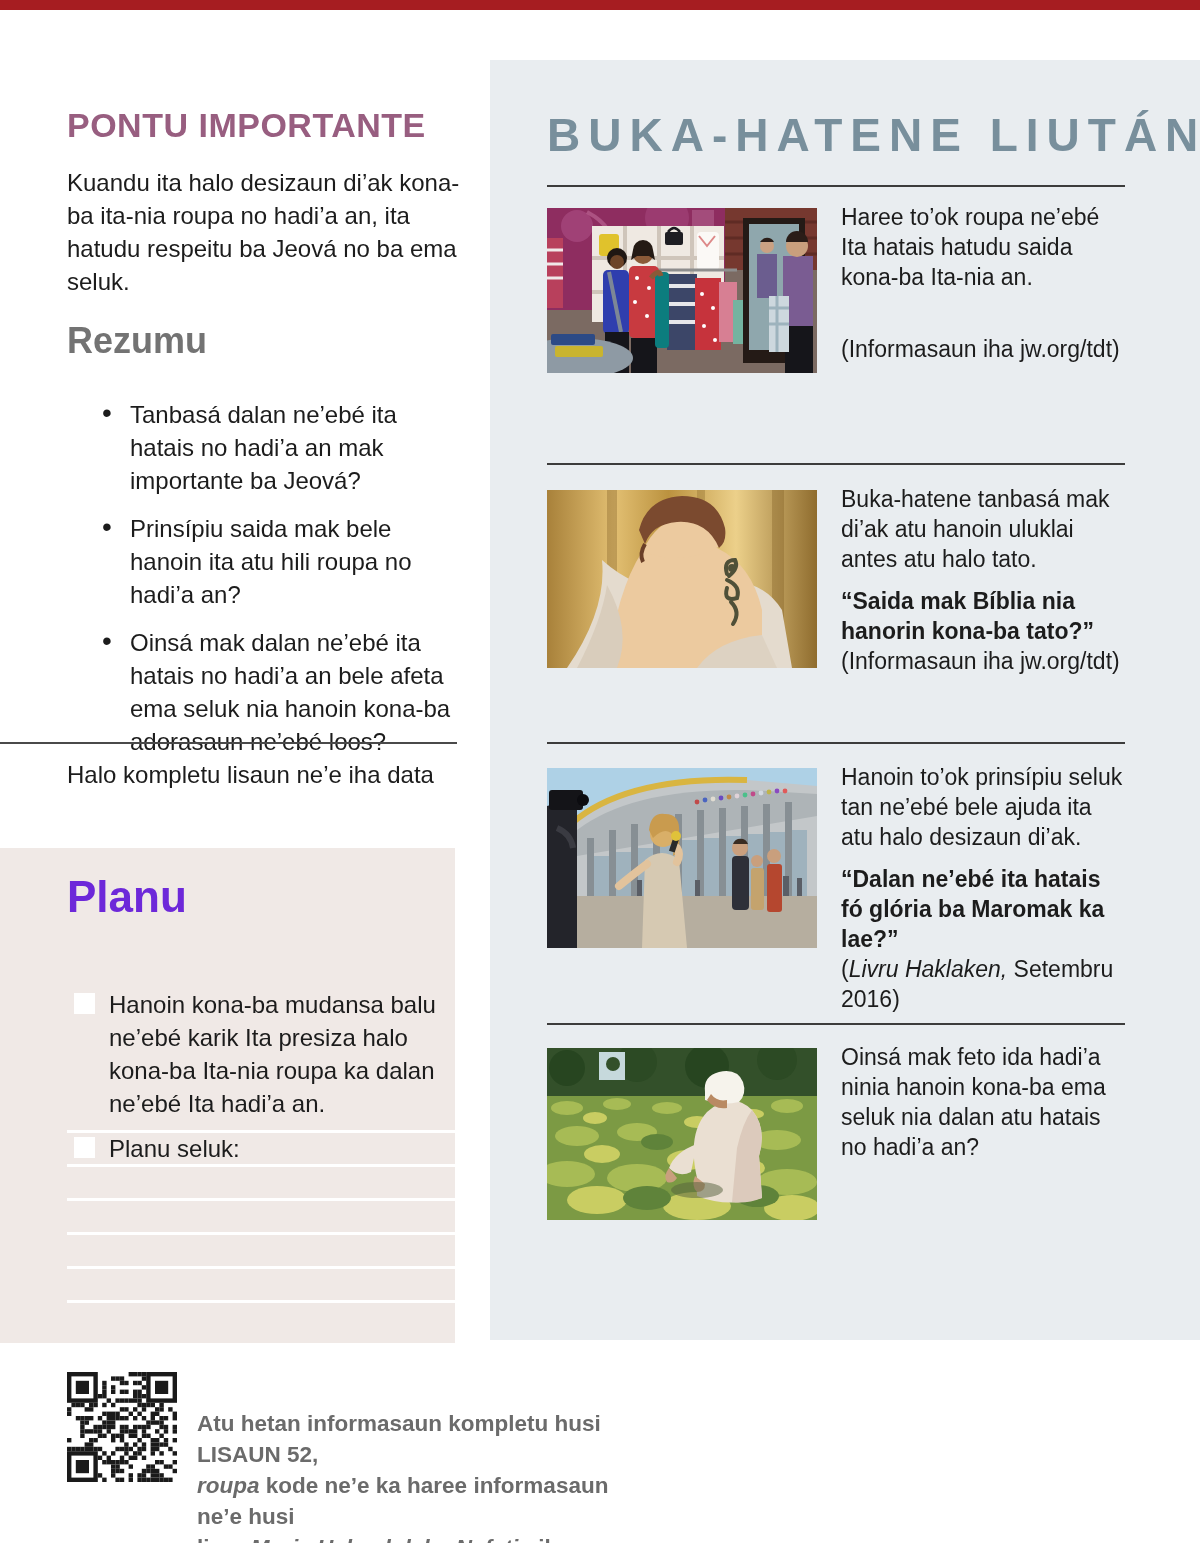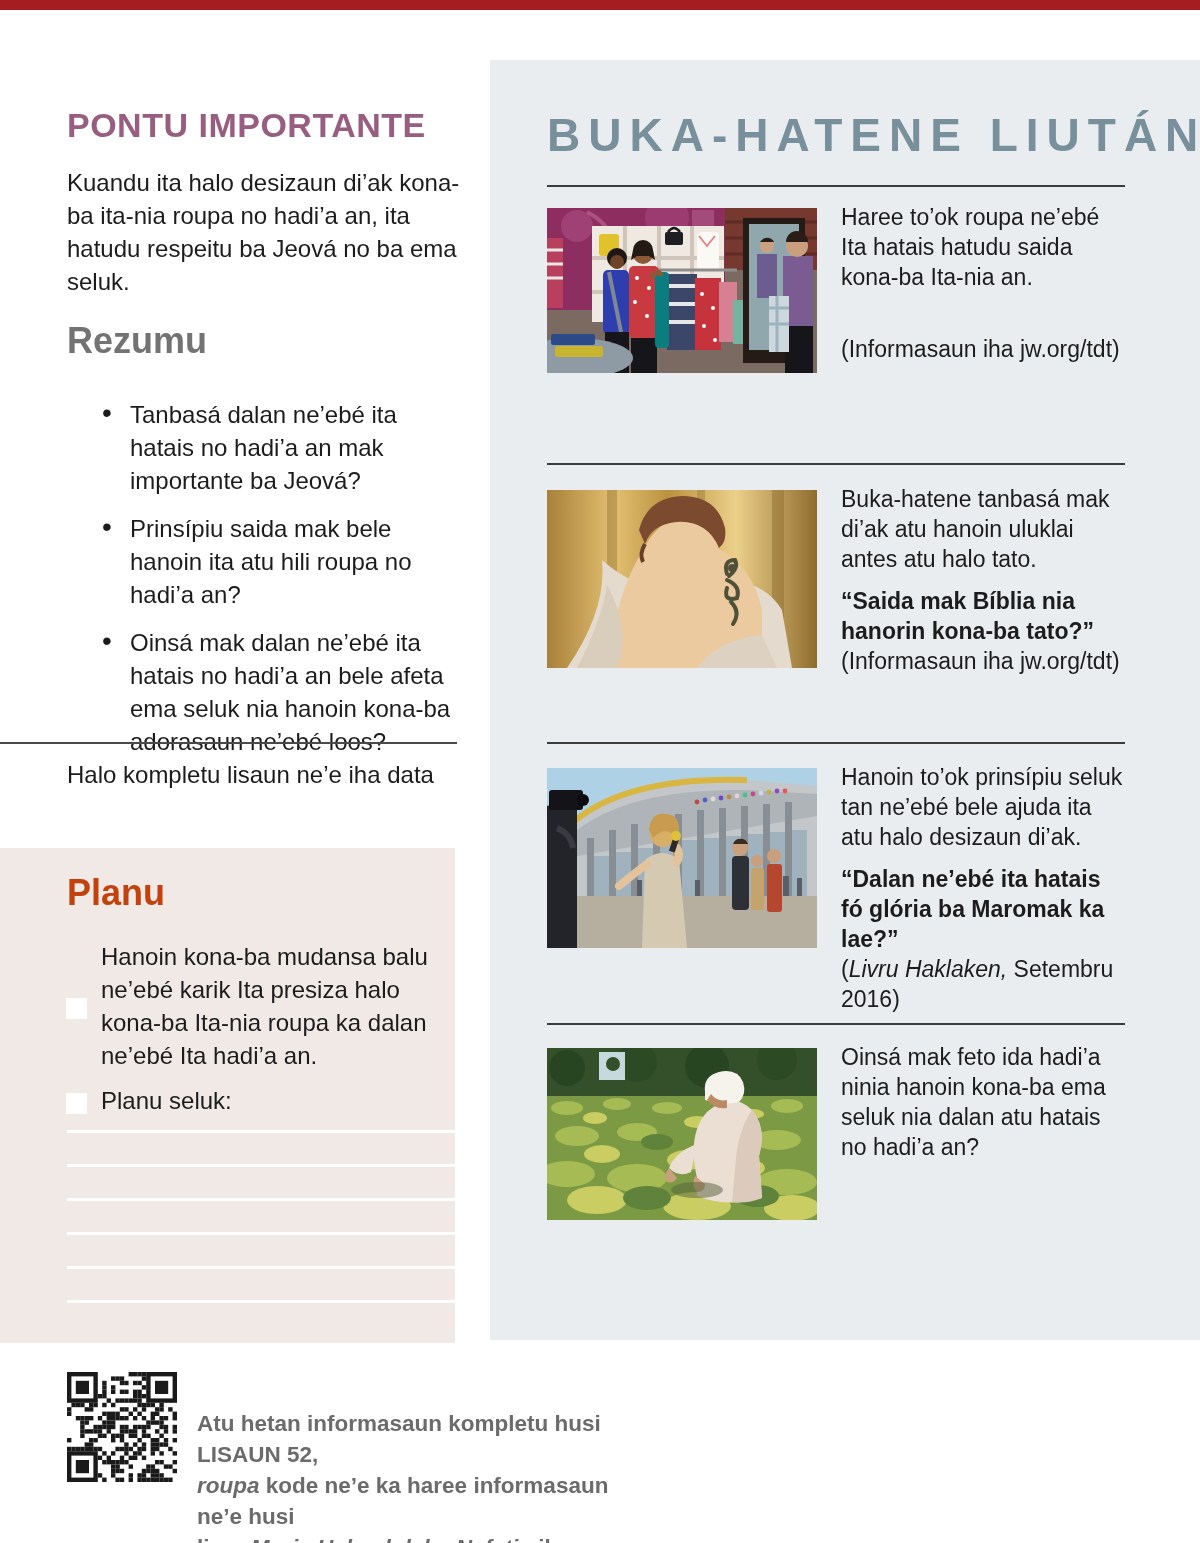--- a/index.html
+++ b/index.html
@@ -19,22 +19,22 @@
   #intro{left:67px;top:166px;width:398px;font-size:24px;line-height:33px;}
   #summary-title{left:67px;top:320px;font-size:36px;font-weight:bold;color:#737373;text-align:center;}
   #bullets{left:74px;top:390px;width:372px;margin:8px;padding:0;list-style:none;}
   #bullets li{position:relative;padding-left:48px;margin:0 0 15px 0;font-size:24px;line-height:33px;}
   #bullets li:before{content:"\2022";position:absolute;left:20px;top:-2px;font-size:28px;}
   #left-rule{left:0;top:742px;width:457px;height:2px;background:#4a4a4a;}
   #complete-label{left:67px;top:758px;width:400px;font-size:24px;line-height:33px;}
 
   
   #plan-box{left:0;top:848px;width:455px;height:495px;background:#f0e9e6;}
-  #plan-title{position:absolute;left:67px;top:24px;font-size:36px;font-weight:bold;color:#c2410c;}
-  .plan-item{position:absolute;left:66px;display:flex;align-items:center;}
+  #plan-title{position:absolute;left:67px;top:24px;font-size:44px;font-weight:bold;color:#6d28d9;}
+  .plan-item{position:absolute;left:74px;display:flex;align-items:flex-start;margin-top:48px;}
   #plan-item-1{top:92px;}
   #plan-item-2{top:236px;}
   .plan-checkbox{width:21px;height:21px;background:#ffffff;margin:5px 14px 0 0;flex:0 0 21px;}
   .plan-item-text{width:333px;font-size:24px;line-height:33px;}
   #plan-lines{position:absolute;left:67px;top:282px;width:388px;}
   .plan-line{height:3px;background:#ffffff;margin-bottom:31px;}
 
   
   #qr{left:67px;top:1372px;width:110px;height:110px;}
   #footer-caption{left:197px;top:1408px;width:460px;font-size:22.5px;line-height:31px;

